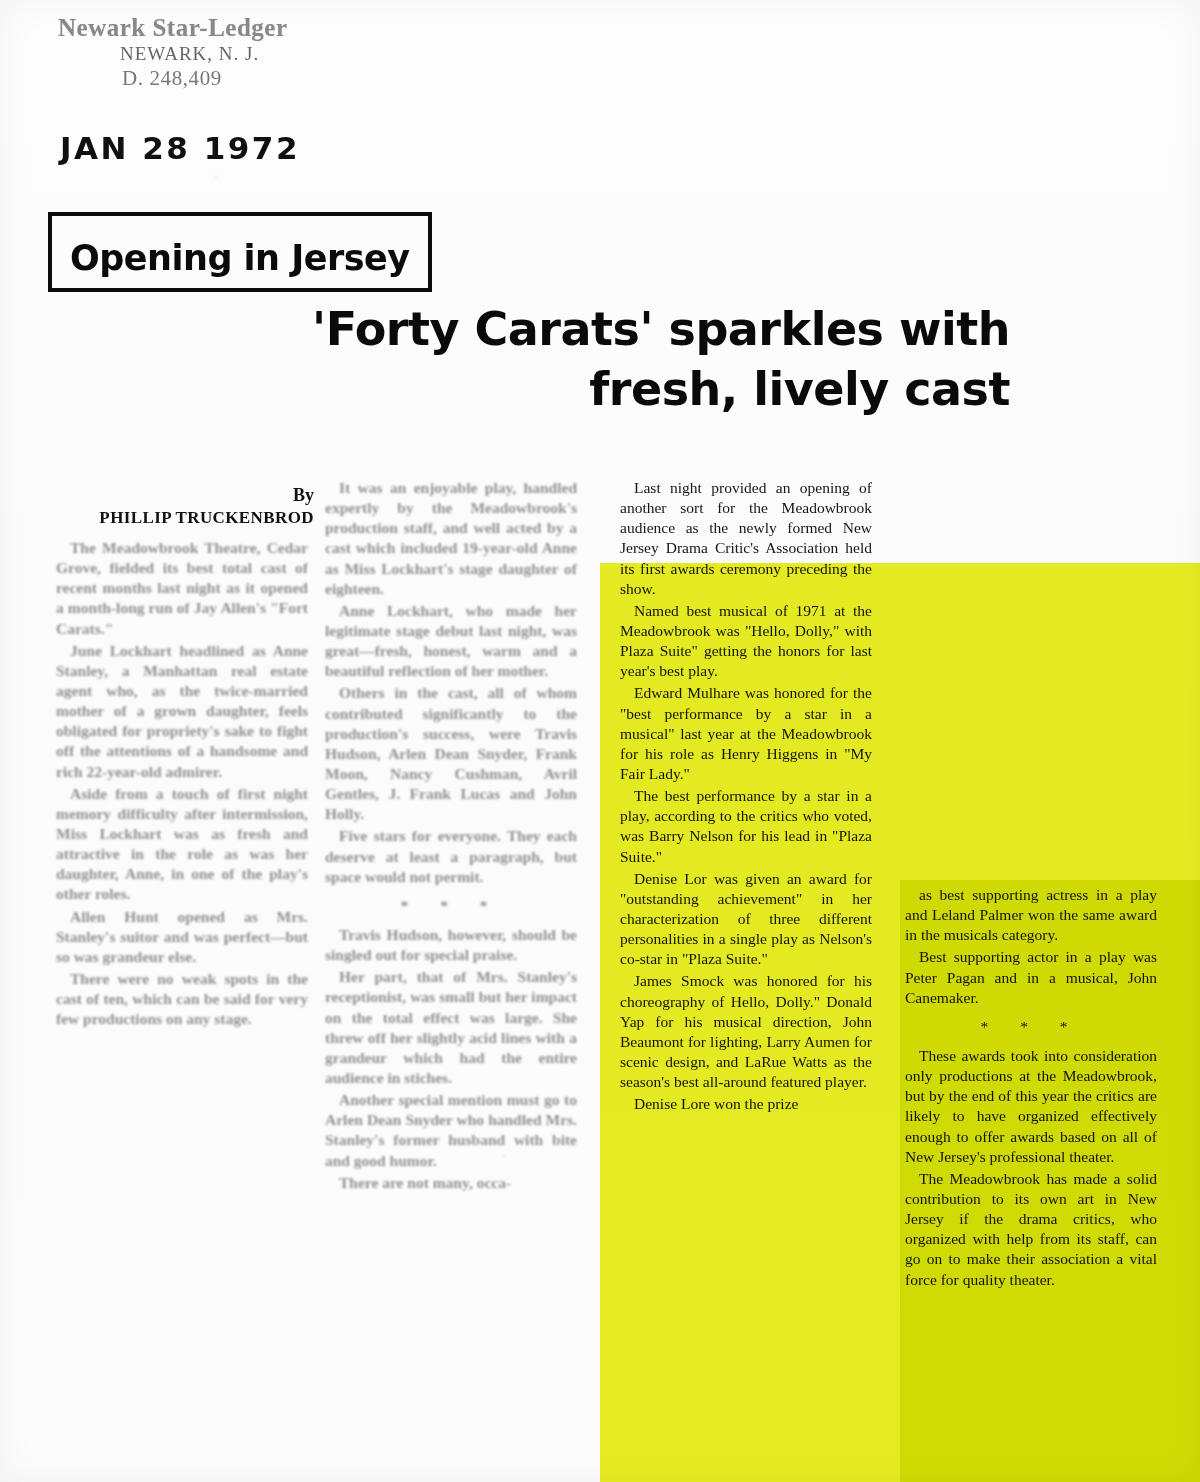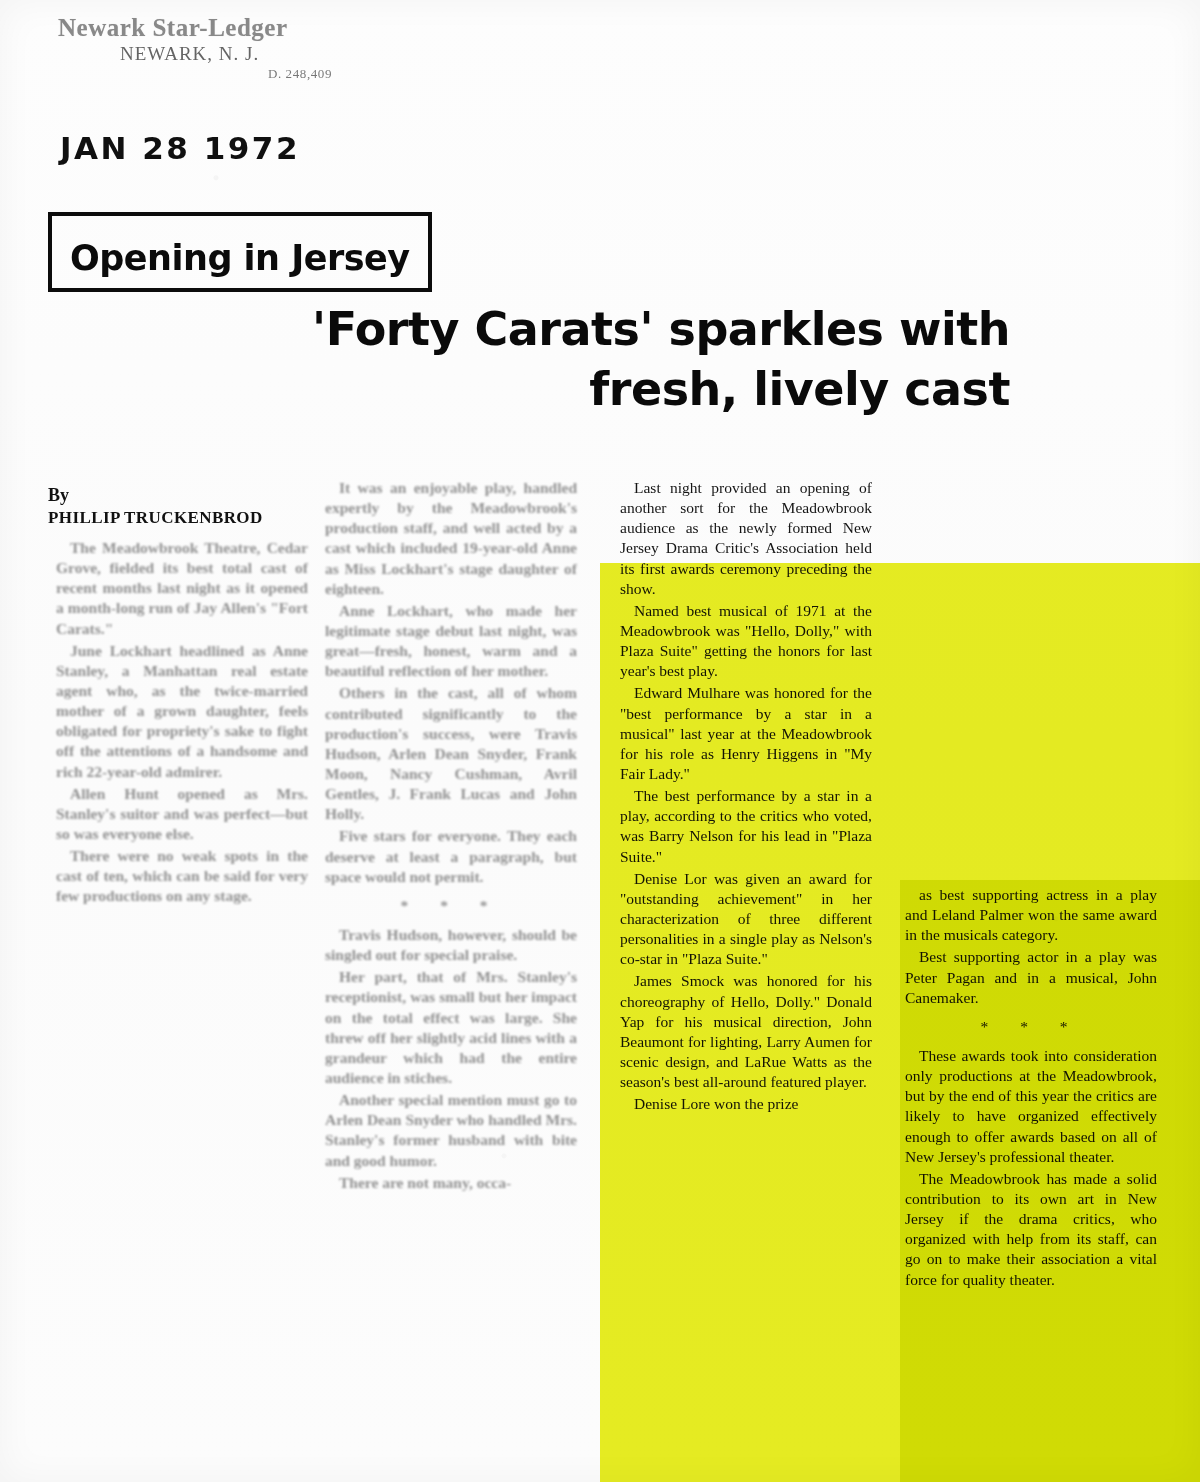--- a/index.html
+++ b/index.html
@@ -51,26 +51,25 @@
     margin-left: 62px;
     font-size: 19px;
     letter-spacing: 1px;
     color: #3a3a3a;
     opacity: 0.78;
     filter: blur(0.2px);
   }
   .paper-circ {
     margin-top: 1px;
     margin-left: 64px;
-    font-size: 13px;
+    font-size: 21px;
     letter-spacing: 0.6px;
     color: #3f3f3f;
     opacity: 0.7;
     filter: blur(0.3px);
-    text-align: center;
   }
 
   .datestamp {
     position: absolute;
     left: 60px;
     top: 130px;
     font-family: "DejaVu Sans", sans-serif;
     font-weight: bold;
     font-size: 31px;
     letter-spacing: 2.5px;
@@ -107,24 +106,24 @@
     font-weight: bold;
     font-size: 46px;
     line-height: 1.30;
     letter-spacing: -0.5px;
     color: #0a0a0a;
   }
 
   
   .byline {
     position: absolute;
-    left: 48px;
+    left: 64px;
     top: 485px;
     width: 250px;
-    text-align: left;
+    text-align: right;
     color: #111;
   }
   .byline .by {
     font-family: "Liberation Serif", serif;
     font-size: 18px;
     font-weight: bold;
   }
   .byline .author {
     font-family: "Liberation Serif", serif;
     font-size: 17px;
@@ -225,21 +224,22 @@
   <div class="headline">'Forty Carats' sparkles with fresh, lively cast</div>
 
   <div class="byline">
     <div class="by">By</div>
     <div class="author">PHILLIP TRUCKENBROD</div>
   </div>
 
   <div class="col faded" id="col1">
     <p>The Meadowbrook Theatre, Cedar Grove, fielded its best total cast of recent months last night as it opened a month-long run of Jay Allen's "Fort Carats."</p>
     <p>June Lockhart headlined as Anne Stanley, a Manhattan real estate agent who, as the twice-married mother of a grown daughter, feels obligated for propriety's sake to fight off the attentions of a handsome and rich 22-year-old admirer.</p>
-    <p>Allen Hunt opened as Mrs. Stanley's suitor and was perfect—but so was everyone else.</p>
+    <p>Aside from a touch of first night memory difficulty after intermission, Miss Lockhart was as fresh and attractive in the role as was her daughter, Anne, in one of the play's other roles.</p>
+    <p>Allen Hunt opened as Mrs. Stanley's suitor and was perfect—but so was grandeur else.</p>
     <p>There were no weak spots in the cast of ten, which can be said for very few productions on any stage.</p>
   </div>
 
   <div class="col faded" id="col2">
     <p>It was an enjoyable play, handled expertly by the Meadowbrook's production staff, and well acted by a cast which included 19-year-old Anne as Miss Lockhart's stage daughter of eighteen.</p>
     <p>Anne Lockhart, who made her legitimate stage debut last night, was great—fresh, honest, warm and a beautiful reflection of her mother.</p>
     <p>Others in the cast, all of whom contributed significantly to the production's success, were Travis Hudson, Arlen Dean Snyder, Frank Moon, Nancy Cushman, Avril Gentles, J. Frank Lucas and John Holly.</p>
     <p>Five stars for everyone. They each deserve at least a paragraph, but space would not permit.</p>
     <p class="stars">* * *</p>
     <p>Travis Hudson, however, should be singled out for special praise.</p>

